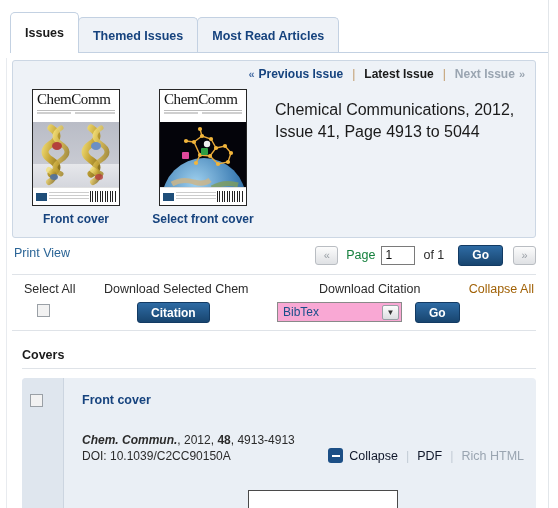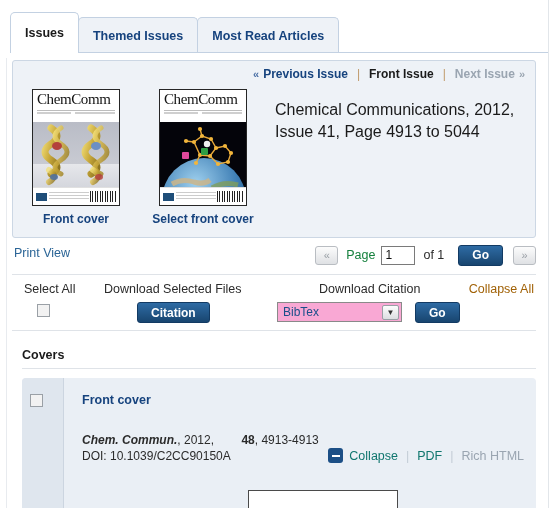--- a/index.html
+++ b/index.html
@@ -385,21 +385,21 @@
     cursor: pointer;
   }
   .art-cite {
     position: absolute;
     left: 60px; top: 54px;
     font-size: 12px;
     color: #2b2b2b;
     line-height: 17px;
   }
   .art-cite .j { font-style: italic; font-weight: bold; }
-  .art-cite .vol { font-weight: bold; margin-left: 24px; }
+  .art-cite .vol { font-weight: bold; }
   .art-doi {
     position: absolute;
     left: 60px; top: 71px;
     font-size: 12px;
     color: #2b2b2b;
   }
   .art-doi .k { font-weight: normal; }
 
   .art-tools {
     position: absolute;
@@ -414,21 +414,21 @@
     background: #1c4f86;
     display: flex; align-items: center; justify-content: center;
     margin-right: 6px;
     cursor: pointer;
   }
   .minus-btn i {
     display: block;
     width: 8px; height: 2px;
     background: #ffffff;
   }
-  .tool-link { color: #0f766e; cursor: pointer; }
+  .tool-link { color: #0f172a; cursor: pointer; }
   .tool-sep { color: #c4ccd6; margin: 0 8px; }
   .tool-link.dim { color: #9aa5b1; cursor: default; }
 
   .inline-thumb {
     position: absolute;
     left: 226px; top: 112px;
     width: 150px; height: 40px;
     background: #ffffff;
     border: 1px solid #4a4a4a;
   }
@@ -454,21 +454,21 @@
       </div>
     </div>
   </div>
 
   <div class="issue-panel">
 
     <div class="issue-nav">
       <span class="arr">«</span>
       <span class="lnk" style="margin-left:4px">Previous Issue</span>
       <span class="sep">|</span>
-      <span class="lnk current">Front Issue</span>
+      <span class="lnk current">Latest Issue</span>
       <span class="sep">|</span>
       <span class="lnk disabled">Next Issue</span>
       <span class="arr dim" style="margin-left:4px">»</span>
     </div>
 
     <div class="covers-row">
 
       <div class="cover-item">
         <div class="cover-thumb">
           <div class="cc-masthead">
@@ -594,21 +594,21 @@
     </div>
   </div>
   <div class="hr-line" style="top:274px"></div>
 
   <div class="actionrow">
     <div class="col-label" style="left:12px">Select All</div>
     <div style="position:absolute;left:25px;top:22px">
       <span class="cb"></span>
     </div>
 
-    <div class="col-label" style="left:92px">Download Selected Files</div>
+    <div class="col-label" style="left:92px">Download Selected Chem</div>
     <div class="btn-download" style="position:absolute;left:125px;top:20px">
       <span>Citation</span>
     </div>
 
     <div class="col-label" style="left:307px">Download Citation</div>
     <div class="select-wrap" style="position:absolute;left:265px;top:20px">
       <span class="val">BibTex</span>
       <span class="select-arrow">▼</span>
     </div>
     <div class="btn-go" style="position:absolute;left:403px;top:20px">

